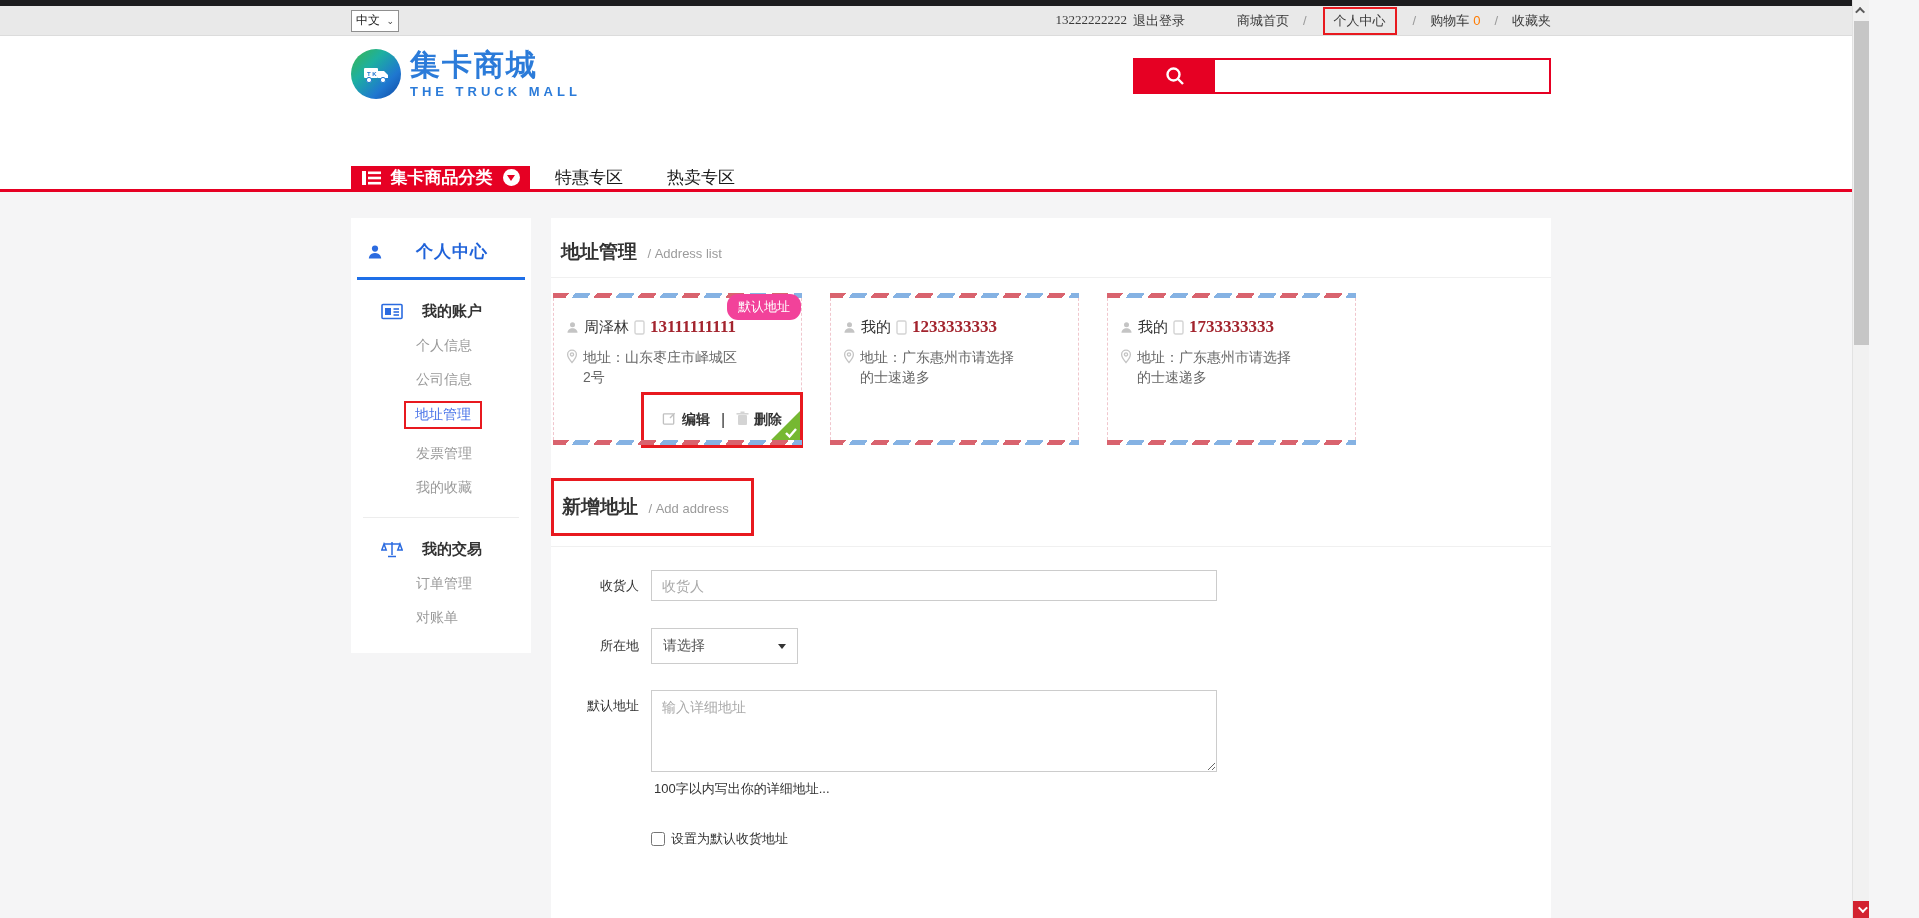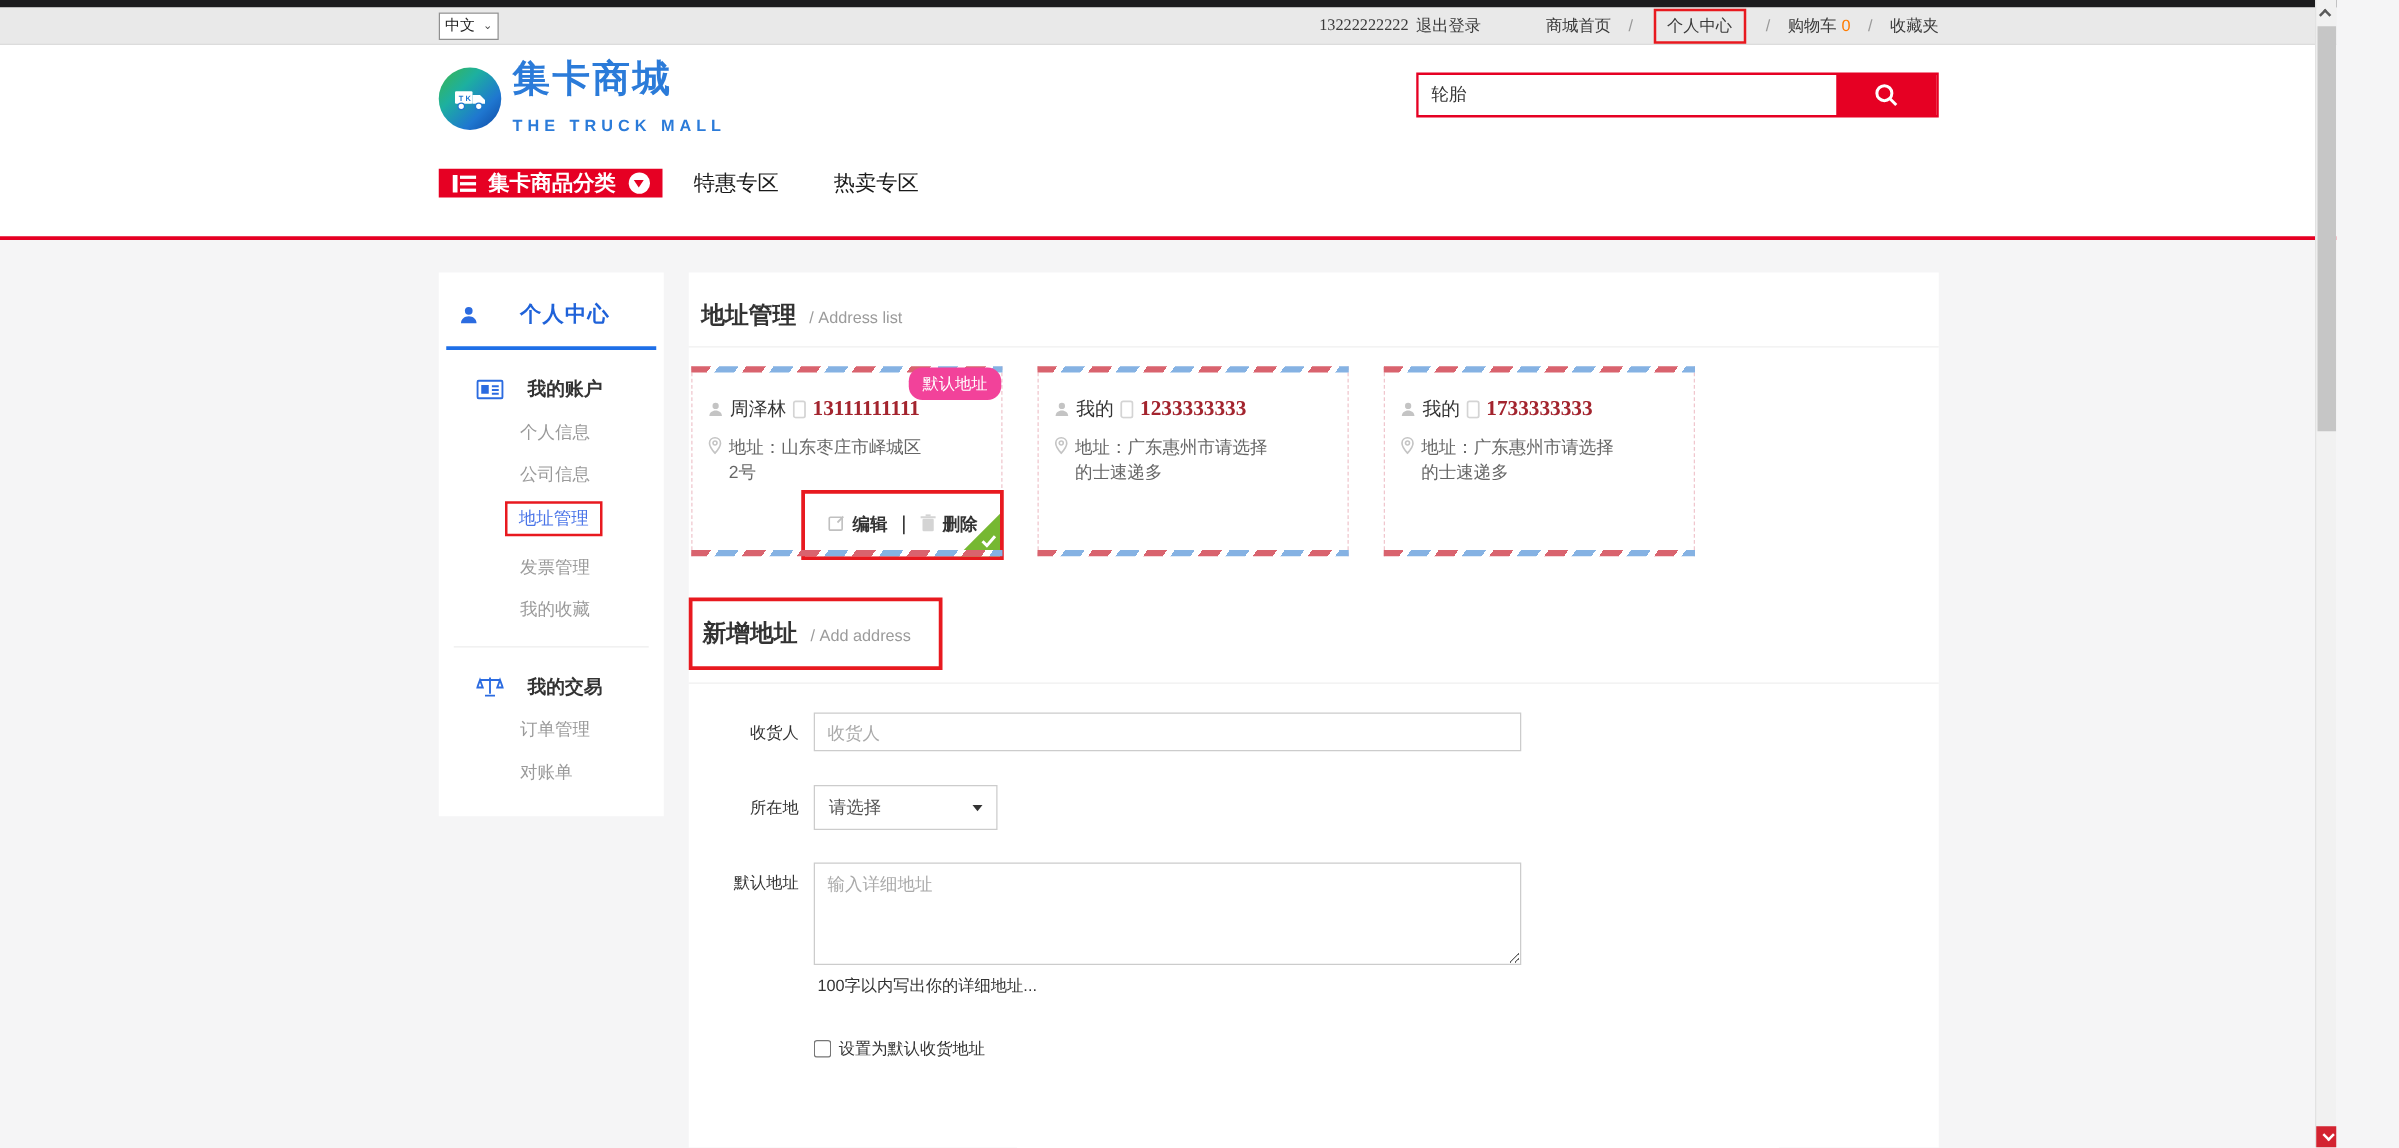--- a/index.html
+++ b/index.html
@@ -23,27 +23,27 @@
   .personal-center-box { border:2px solid #e8191f; padding:3px 9px; margin:0 2px; }
   .cart-count { color:#ff7b00; margin-left:4px; }
 
   
   .site-header { background:#fff; border-bottom:3px solid #e60023; }
   .header-inner { width:1200px; margin:0 auto; padding-top:9px; }
   .logo-row { display:flex; align-items:flex-start; justify-content:space-between; height:90px; }
   .logo { display:flex; align-items:center; gap:9px; margin-top:4px; cursor:pointer; }
   .logo-circle { width:50px; height:50px; border-radius:50%; background:linear-gradient(135deg,#3db54a 0%,#1db0a0 35%,#1f77d0 70%,#0d47a1 100%); display:flex; align-items:center; justify-content:center; }
   .logo-text-cn { font-size:30px; font-weight:bold; color:#2b7bd9; letter-spacing:2px; line-height:1; }
-  .logo-text-en { font-size:13px; font-weight:bold; color:#2b7bd9; letter-spacing:4px; margin-top:14px; }
+  .logo-text-en { font-size:13px; font-weight:bold; color:#2b7bd9; letter-spacing:4px; margin-top:4px; }
   .search-wrap { margin-top:13px; width:418px; height:36px; border:2px solid #e60023; display:flex; background:#fff; }
   .search-input { flex:1; border:none; outline:none; padding:0 10px; font-size:14px; color:#333; font-family:inherit; }
   .search-btn { width:80px; background:#e60023; border:none; display:flex; align-items:center; justify-content:center; cursor:pointer; }
 
   
-  .nav-row { display:flex; align-items:flex-start; height:54px; }
+  .nav-row { display:flex; align-items:flex-end; height:54px; }
   .cat-btn { width:179px; background:#e60023; color:#fff; display:flex; align-items:center; justify-content:center; gap:10px; font-size:17px; font-weight:bold; cursor:pointer; }
   .circle-down { width:17px; height:17px; background:#fff; border-radius:50%; position:relative; }
   .circle-down::after { content:""; position:absolute; left:4.5px; top:6px; border-left:4px solid transparent; border-right:4px solid transparent; border-top:6px solid #e60023; }
   .nav-links { display:flex; align-items:center; gap:44px; margin-left:25px; font-size:17px; color:#1a1a1a; }
   .nav-links span { cursor:pointer; }
 
   
   .main-area { padding-top:26px; }
   .main-inner { width:1200px; margin:0 auto; display:flex; gap:20px; align-items:flex-start; }
 
@@ -152,21 +152,20 @@
               <circle cx="23" cy="22" r="2.6" fill="#fff" stroke="#1f77d0"></circle>
               <text x="7" y="17.5" font-size="6" fill="#1f77d0" font-weight="bold">T K</text>
             </svg>
           </div>
           <div>
             <div class="logo-text-cn">集卡商城</div>
             <div class="logo-text-en">THE TRUCK MALL</div>
           </div>
         </div>
         <div class="search-wrap">
-          <input class="search-input" value="轮胎" style="">
           <button class="search-btn">
             <span class="icon">
               <svg width="24" height="24" viewBox="0 0 24 24" fill="none" stroke="#fff" stroke-width="2.4">
                 <circle cx="10.5" cy="10.5" r="6"></circle>
                     <line x1="15" y1="15" x2="20" y2="20"></line>
               </svg>
             </span>
           </button>
         </div>
       </div>

